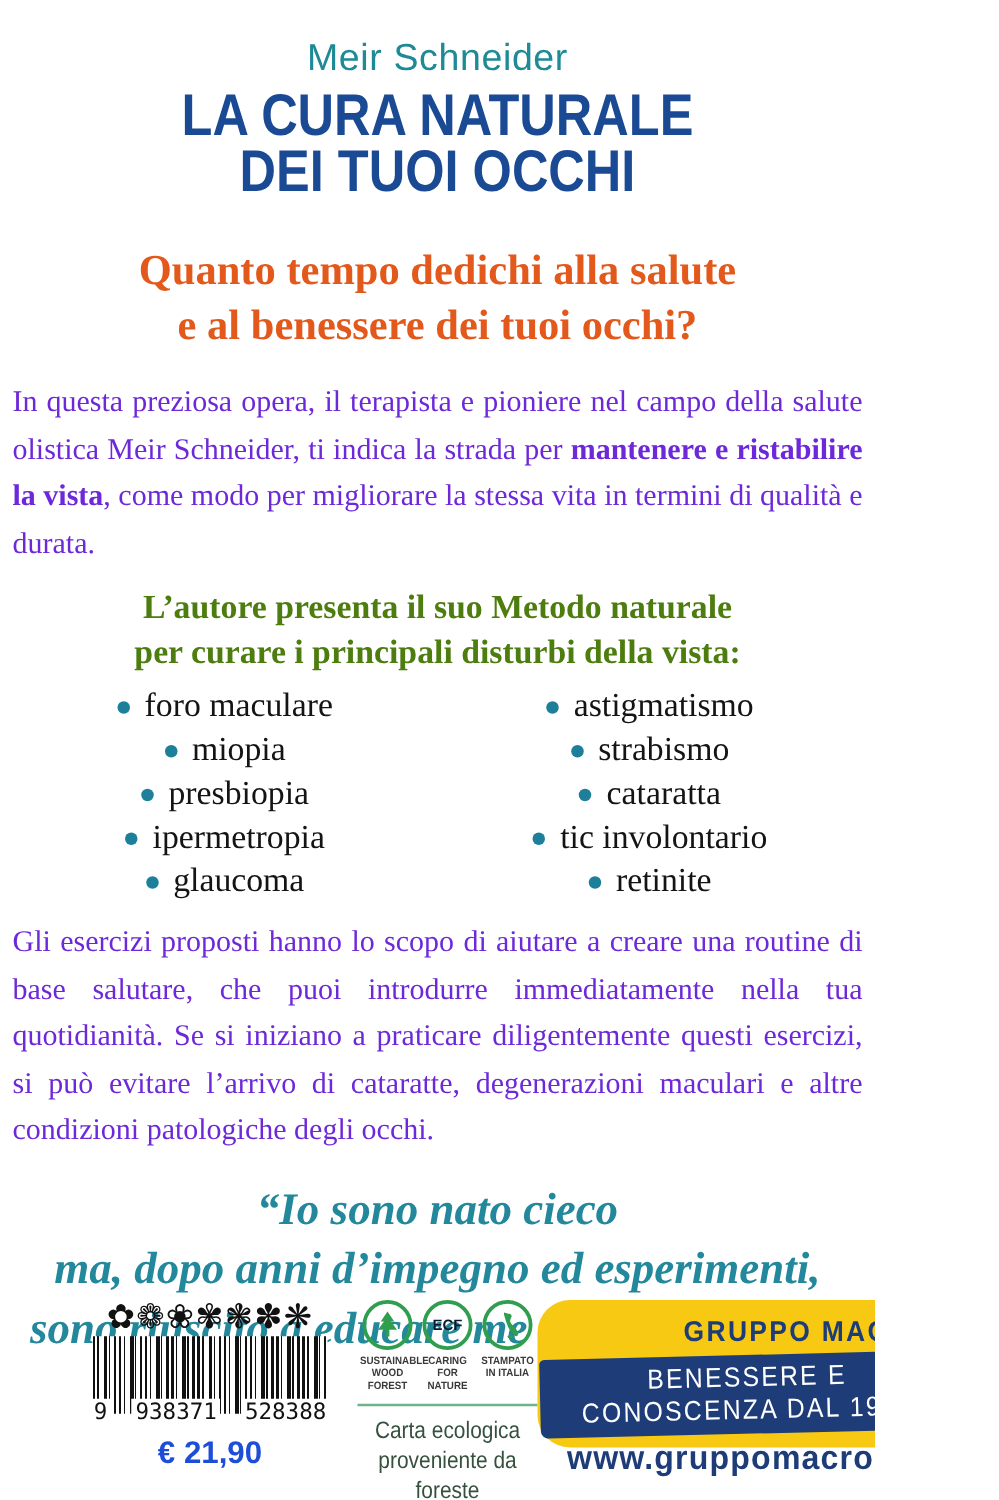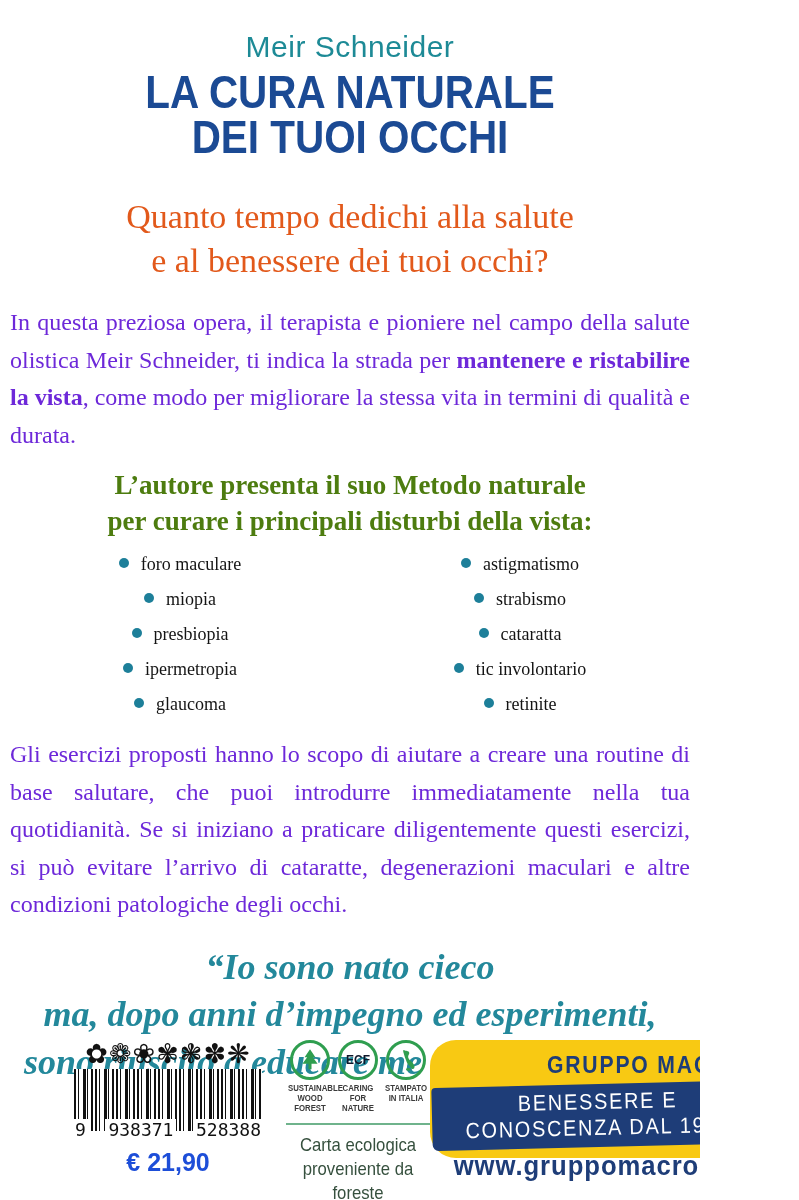--- a/index.html
+++ b/index.html
@@ -31,21 +31,21 @@
     font-size:47px;
     line-height:0.95;
     color:#1b4a94;
     transform:scaleX(0.86);
     transform-origin:50% 50%;
     letter-spacing:0px;
   }
   .tagline{
     margin:36px 0 0 0;
     text-align:center;
-    font-weight:400;
+    font-weight:700;
     font-size:34px;
     line-height:1.28;
     color:#e2591b;
   }
 
   
   .body-par{
     width:680px;
     margin:22px auto 0 auto;
     font-size:24px;
@@ -70,21 +70,21 @@
     margin:8px auto 0 auto;
     display:flex;
   }
   .col{
     list-style:none;
     margin:0;padding:0;
     flex:1 1 50%;
   }
   .col li{
     text-align:center;
-    font-size:18px;
+    font-size:27px;
     line-height:35px;
     color:#141414;
   }
   .dot{
     display:inline-block;
     width:10px;height:10px;
     border-radius:50%;
     background:#1d7f99;
     margin-right:12px;
     vertical-align:2px;

